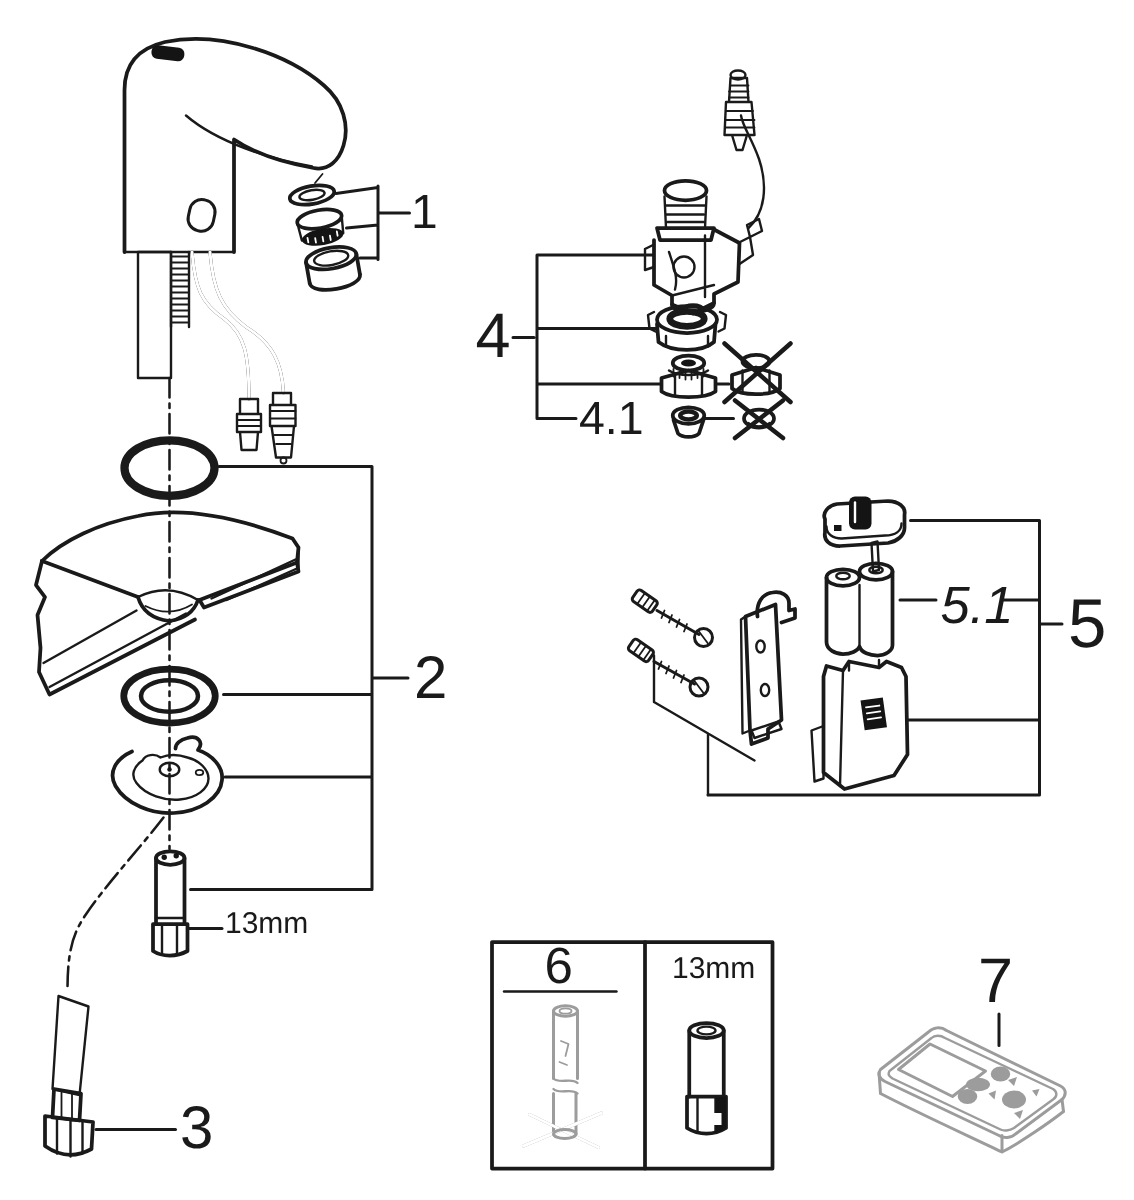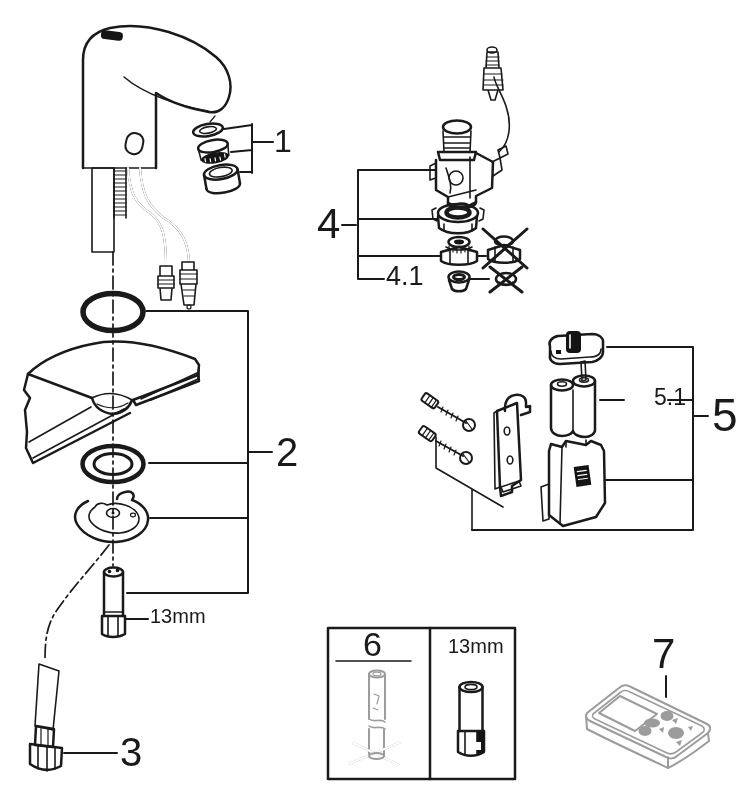--- a/index.html
+++ b/index.html
@@ -14,23 +14,23 @@
   .fillw{fill:#ffffff;stroke:none}
   .whitecore{stroke:#ffffff}
   .gray{stroke:#9c9c9c}
   .grayf{fill:#9c9c9c;stroke:none}
   .dash{stroke-dasharray:13 4 3 4;stroke-width:1.7}
   .lbl{position:absolute;color:#1a1a1a;line-height:1;white-space:nowrap;}
   .n1{left:274px;top:125px;font-size:32px;}
   .n2{left:276px;top:432px;font-size:40px;}
   .n3{left:120px;top:732px;font-size:40px;}
   .n4{left:317px;top:203px;font-size:42px;}
-  .n41{left:386px;top:263px;font-size:27px;}
+  .n41{left:386px;top:263px;font-size:31px;}
   .n5{left:712px;top:392px;font-size:46px;}
-  .n51{left:654px;top:386px;font-size:23px;}
+  .n51{left:627px;top:386px;font-size:35px;font-style:italic;}
   .n6{left:363px;top:627px;font-size:34px;}
   .n7{left:652px;top:633px;font-size:42px;}
   .mm1{left:150px;top:606px;font-size:20px;}
   .mm2{left:448px;top:636px;font-size:20px;}
 </style>
 </head>
 <body>
 
 <div class="stage">
 <svg width="756" height="800" viewBox="0 0 756 800">

